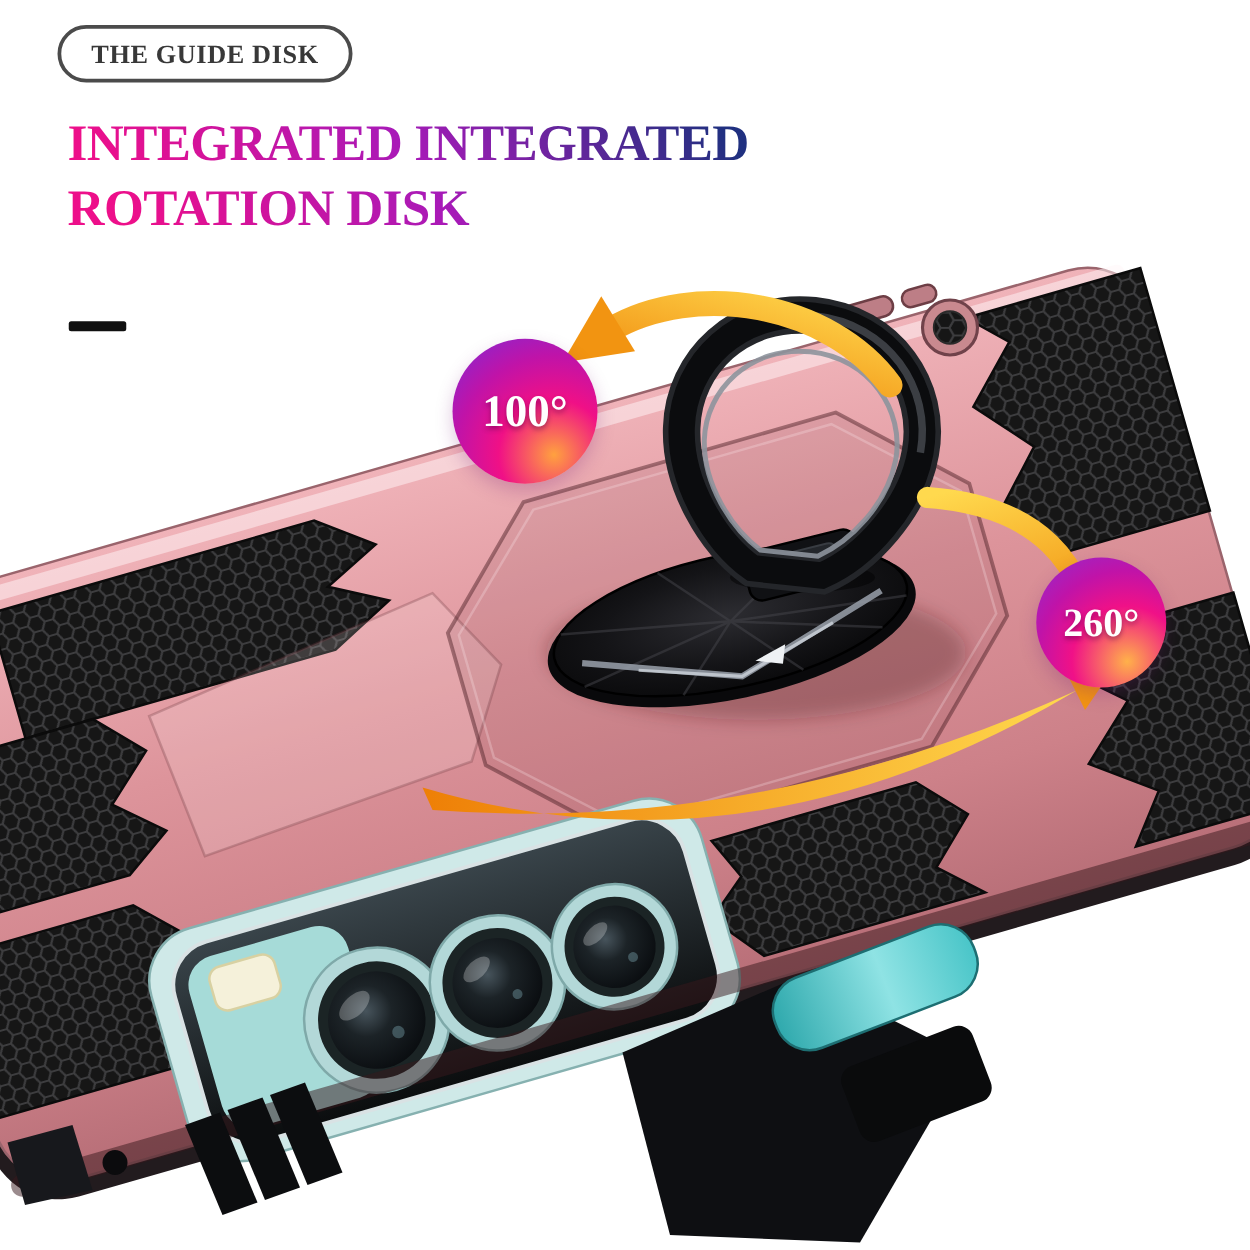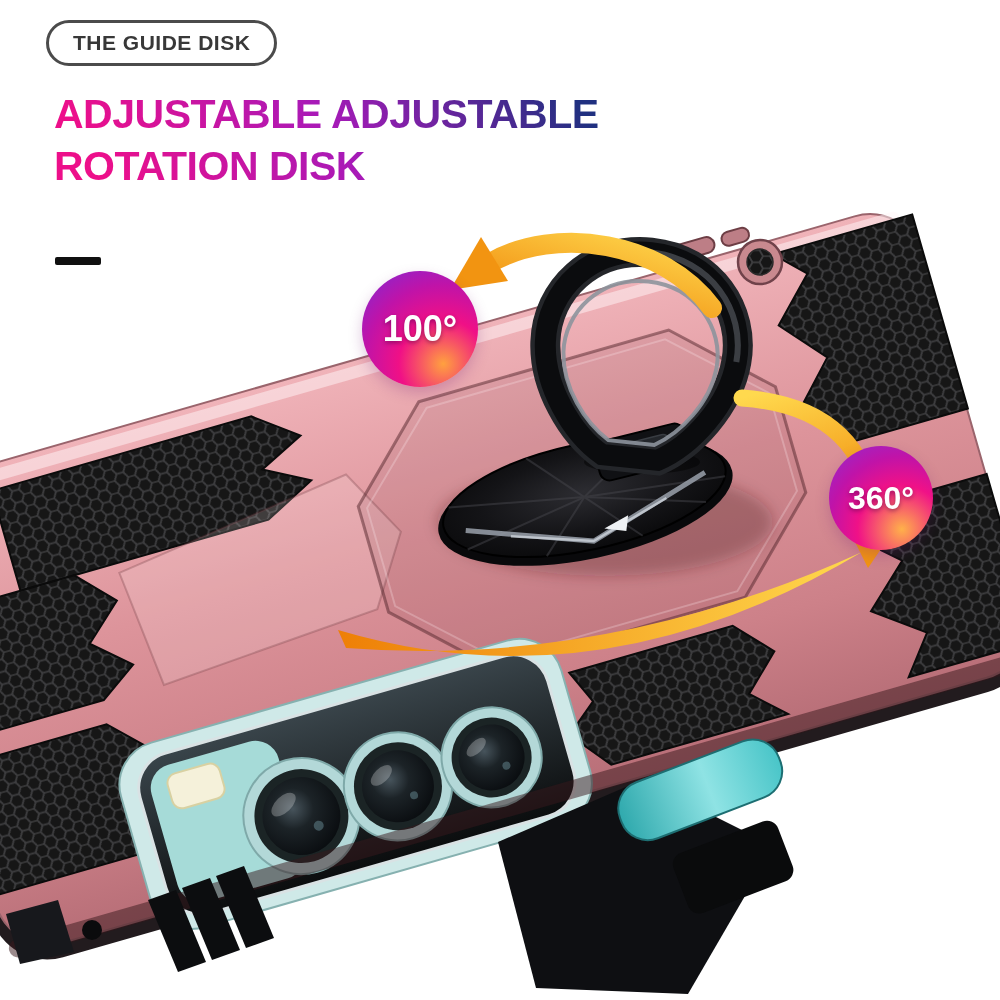--- a/index.html
+++ b/index.html
@@ -2,21 +2,21 @@
 <html><head>
 <meta charset="utf-8">
 <style>
   html,body{margin:0;padding:0;}
   body{
     width:1000px;height:1000px;position:relative;overflow:hidden;
     background:#ffffff;
     font-family:"Liberation Sans", sans-serif;
   }
   .photo{position:absolute;inset:0;z-index:1;}
-  .overlay{position:absolute;inset:0;z-index:2;pointer-events:none;}
+  .overlay{position:absolute;inset:0;z-index:2;pointer-events:none;font-family:Liberation Serif, serif;}
   .pill{
     position:absolute;left:46px;top:20px;height:40px;padding:0 24px;
     border:3px solid #4b4b4b;border-radius:23px;background:#ffffff;
     display:flex;align-items:center;justify-content:center;
     font-size:21px;font-weight:bold;color:#383838;letter-spacing:0.5px;
   }
   .headline{
     position:absolute;left:54px;top:88px;
     font-size:41px;line-height:52px;font-weight:bold;letter-spacing:-0.5px;
     background:linear-gradient(58deg,#ed0f8a 10%,#a81ab8 52%,#203080 95%);
@@ -224,25 +224,25 @@
     <polygon points="868,568 846,524 896,527" fill="#f29411"></polygon>
   </g>
 </svg>
 
 <div class="overlay">
   <div class="pill">
     <span>THE GUIDE DISK</span>
   </div>
 
   <div class="headline">
-    <span>ADJUSTABLE ADJUSTABLE</span>
+    <span>INTEGRATED INTEGRATED</span>
     <span>ROTATION DISK</span>
   </div>
 
   <div class="accent-bar"></div>
 
   <div class="badge badge-100">
     <span>100°</span>
   </div>
   <div class="badge badge-360">
-    <span>360°</span>
+    <span>260°</span>
   </div>
 </div>
 
 </body></html>

